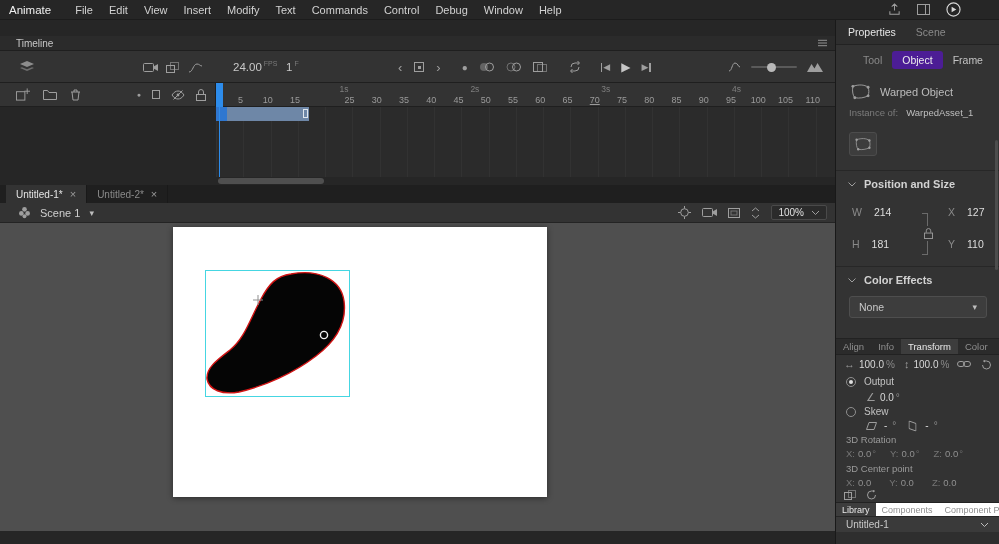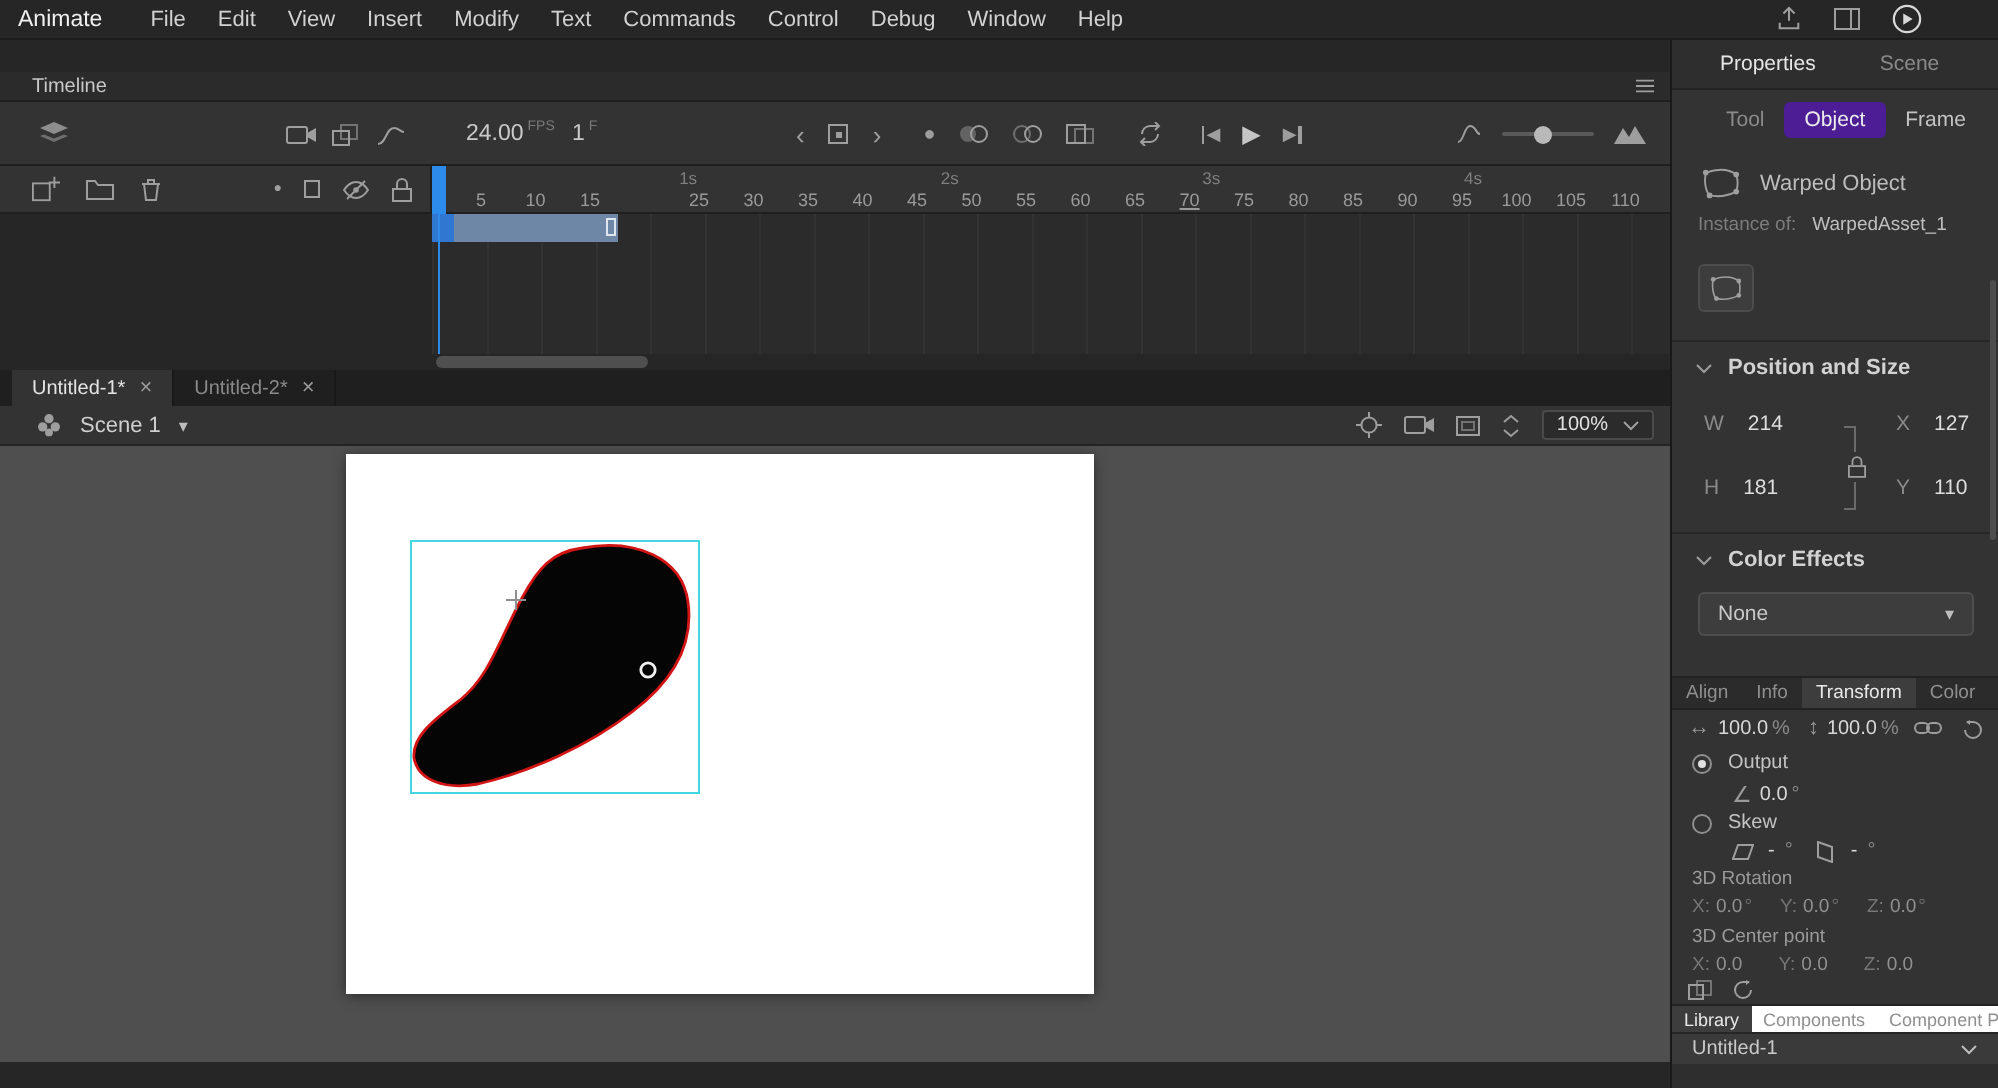--- a/index.html
+++ b/index.html
@@ -69,21 +69,21 @@
   .caret{color:#bdbdbd;font-size:9px;}
 
   
   .stage{position:absolute;left:0;top:223px;width:835px;height:308px;background:#4f4f4f;}
   .canvas{position:absolute;left:173px;top:4px;width:374px;height:270px;background:#fff;box-shadow:0 1px 6px rgba(0,0,0,.45);}
   .bottom-strip{position:absolute;left:0;top:531px;width:835px;height:13px;background:#262626;}
 
   
   .rpanel{position:absolute;left:835px;top:20px;width:164px;height:524px;background:#333;border-left:1px solid #191919;}
   .rp-tabs{position:absolute;left:0;top:0;width:100%;height:25px;background:#2e2e2e;border-bottom:1px solid #222;display:flex;align-items:center;gap:20px;padding-left:12px;font-size:10.5px;}
-  .rp-tab{color:#8a8a8a;margin-left:12px;}.rp-tab.active{color:#e6e6e6;}
+  .rp-tab{color:#8a8a8a;}.rp-tab.active{color:#e6e6e6;}
   .rp-modes{position:absolute;left:0;top:25px;width:100%;height:30px;display:flex;align-items:center;justify-content:space-between;padding:0 17px;font-size:10.5px;}
   .mode{color:#8a8a8a;padding:3px 10px;border-radius:3px;}
   .mode.active{background:#4c1d95;color:#ececec;}
   .mode.lit{color:#c3c3c3;}
   .rp-objhead{position:absolute;left:15px;top:64px;display:flex;align-items:center;gap:10px;color:#bdbdbd;font-size:11px;}
   .rp-instance{position:absolute;left:13px;top:87px;font-size:9.5px;color:#7c7c7c;}
   .rp-instance b{font-weight:normal;color:#bfbfbf;margin-left:8px;}
   .warp-btn{position:absolute;left:13px;top:112px;width:28px;height:24px;background:#3d3d3d;border:1px solid #4c4c4c;border-radius:3px;display:flex;align-items:center;justify-content:center;}
   .hdiv{position:absolute;left:0;width:100%;border-top:1px solid #272727;}
   .sec-head{position:absolute;display:flex;align-items:center;gap:8px;color:#d2d2d2;font-size:11px;font-weight:bold;}

